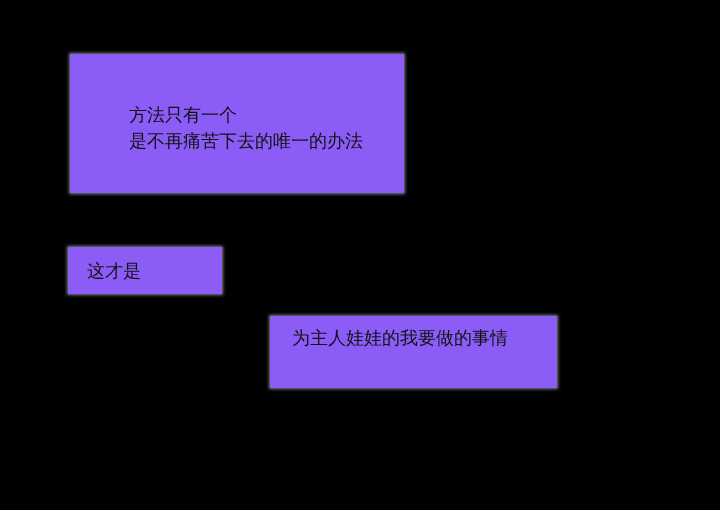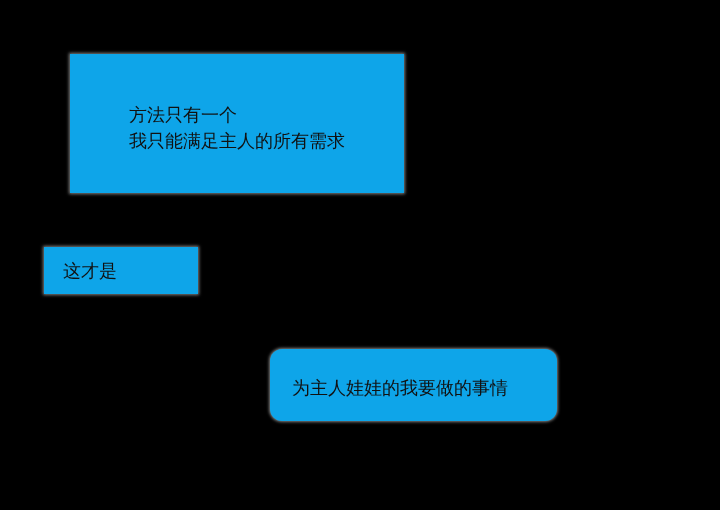--- a/index.html
+++ b/index.html
@@ -1,36 +1,36 @@
 <!DOCTYPE html>
 <html><head>
   <meta charset="utf-8">
   <style>
     html, body { margin: 0; padding: 0; }
     body {
       width: 720px; height: 510px; background: #000; position: relative; overflow: hidden;
       font-family: "DejaVu Sans", sans-serif;
     }
     .box {
-      position: absolute; background: #0ea5e9;
+      position: absolute; background: #8b5cf6;
       box-shadow: 0 0 3px 1px rgba(255,255,255,0.5);
       color: #111; font-size: 18px; line-height: 26px; font-weight: 500;
       box-sizing: border-box;
     }
     .line { display: block; white-space: nowrap; }
     #b1 { left: 70px; top: 54px; width: 334px; height: 139px; padding: 48px 0 0 59px; }
-    #b2 { left: 44px; top: 247px; width: 154px; height: 47px; padding: 11px 0 0 19px; }
-    #b3 { left: 270px; top: 349px; width: 287px; height: 72px; padding: 26px 0 0 22px; border-radius: 12px; }
+    #b2 { left: 68px; top: 247px; width: 154px; height: 47px; padding: 11px 0 0 19px; }
+    #b3 { left: 270px; top: 316px; width: 287px; height: 72px; padding: 9px 0 0 22px; }
   </style>
 </head>
 <body>
 
 <div class="box" id="b1">
   <span class="line">方法只有一个</span>
-  <span class="line">我只能满足主人的所有需求</span>
+  <span class="line">是不再痛苦下去的唯一的办法</span>
 </div>
 
 <div class="box" id="b2">
   <span class="line">这才是</span>
 </div>
 
 <div class="box" id="b3">
   <span class="line">为主人娃娃的我要做的事情</span>
 </div>
 

